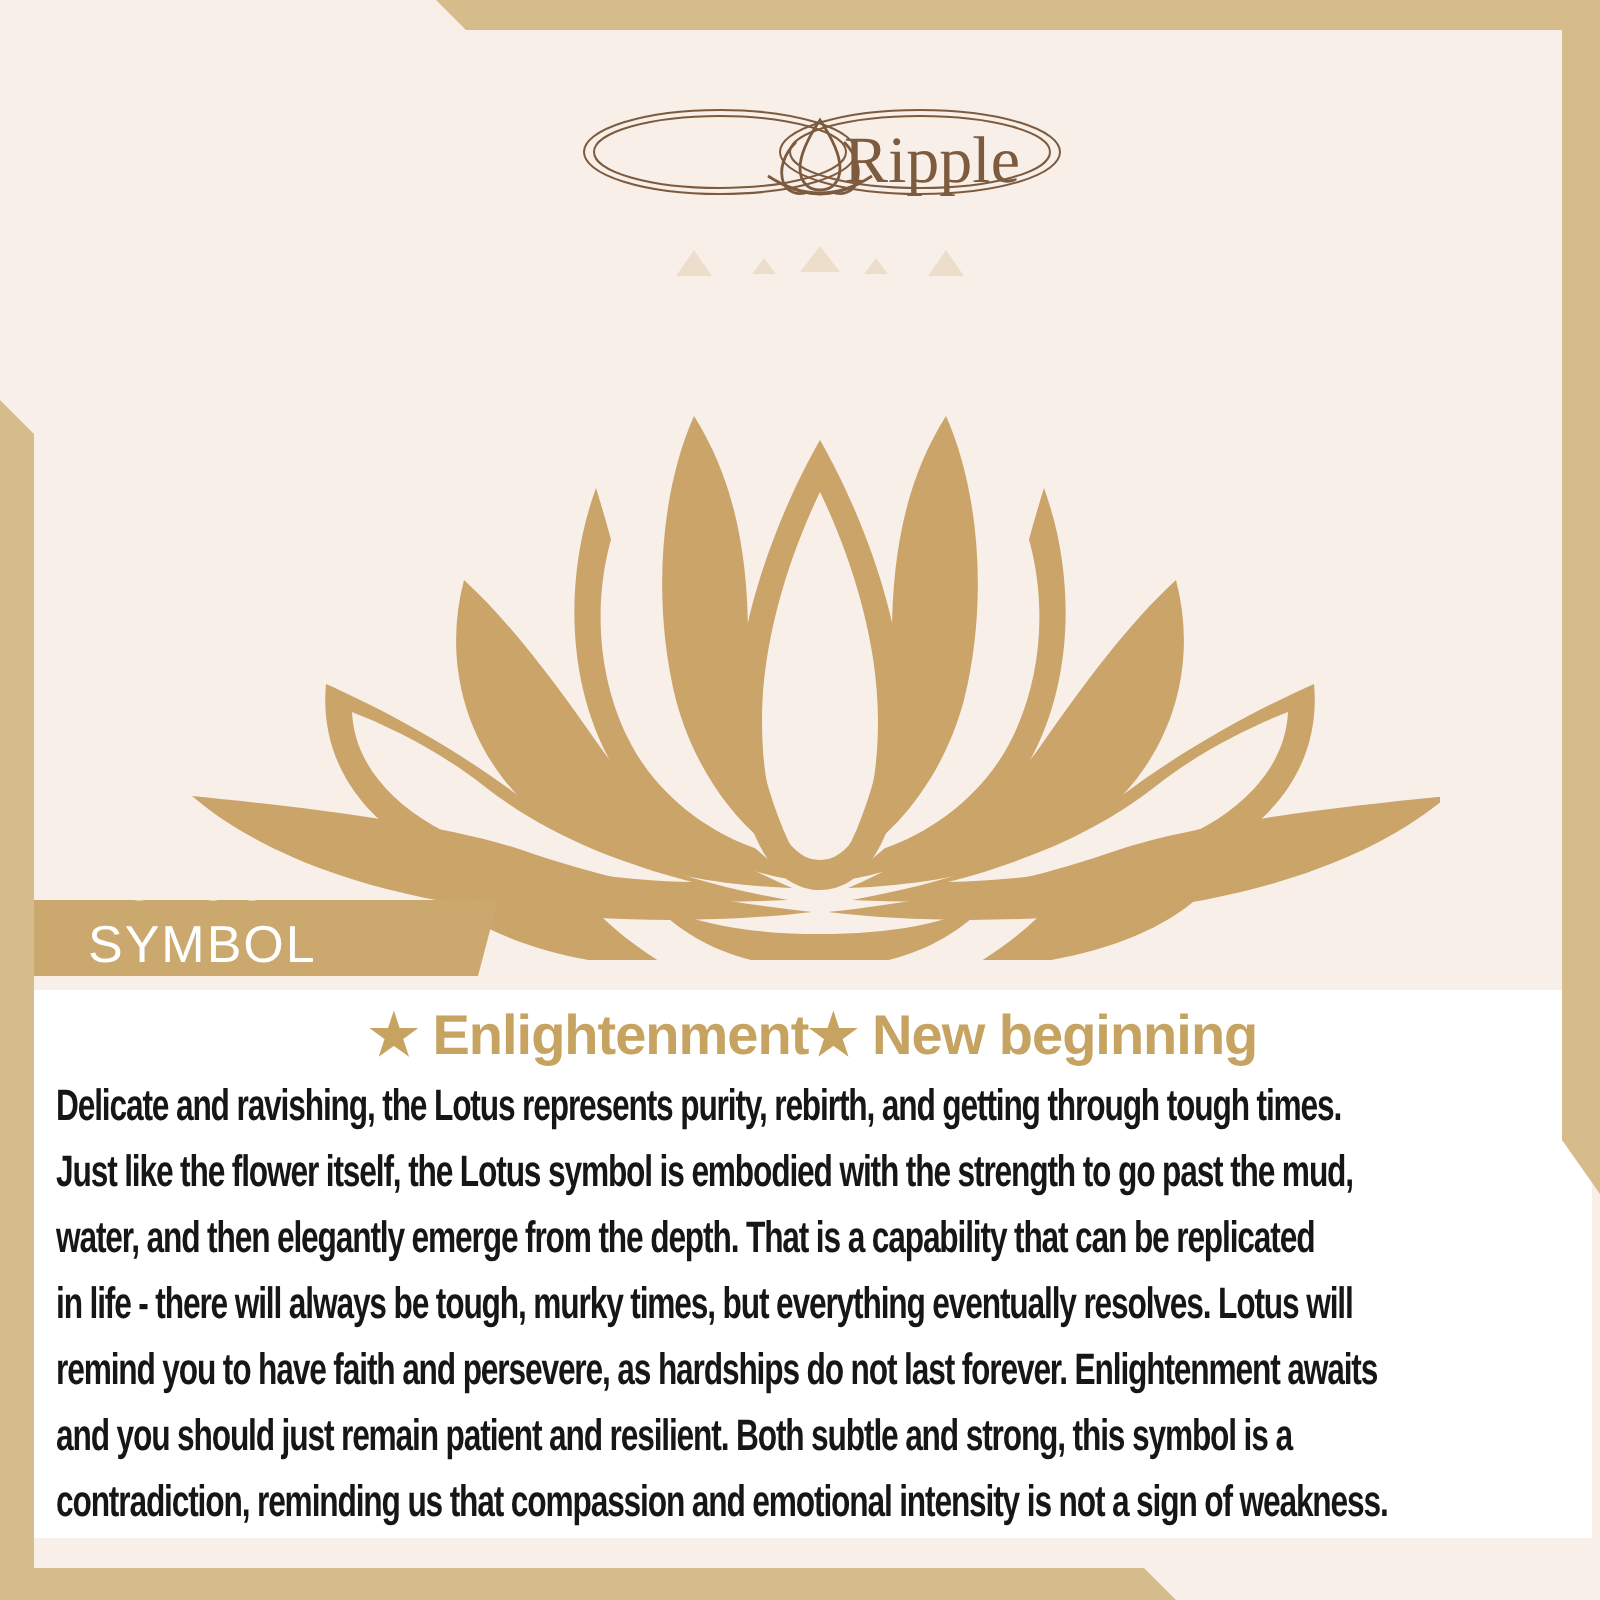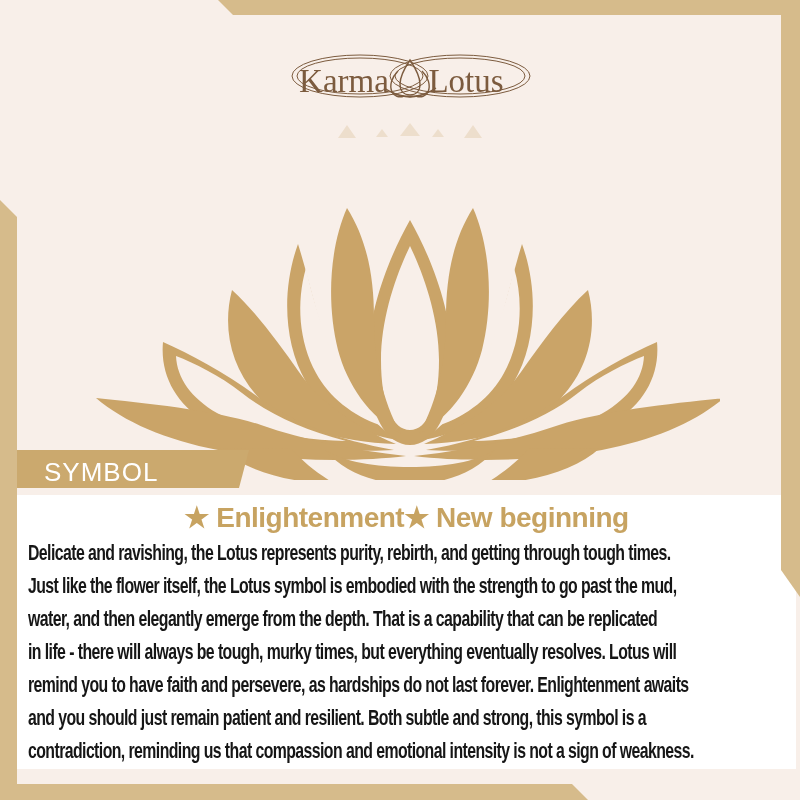--- a/index.html
+++ b/index.html
@@ -66,22 +66,21 @@
         <ellipse cx="202" cy="24" rx="65" ry="18"></ellipse>
       </g>
       <g fill="none" stroke="#7c5b3e" stroke-width="1.4">
         <path d="M152,8 C146,17 142,26 142,32 C142,39 146,43 152,43 C158,43 162,39 162,32 C162,26 158,17 152,8 Z"></path>
         <path d="M140,19 C134,25 131,33 134,40 C136,44 141,46 146,44"></path>
         <path d="M164,19 C170,25 173,33 170,40 C168,44 163,46 158,44"></path>
         <path d="M133,40 Q152,50 171,40"></path>
         <path d="M126,36 Q152,53 178,36"></path>
       </g>
     </svg>
-    <span class="logo-word karma">Karma</span>
-    <span class="logo-word ripple">Lotus</span>
+    <span class="logo-word ripple">Ripple</span>
   </div>
 
   <svg class="lotus" width="640" height="360" viewBox="0 0 640 360">
     <g fill="#caa468">
 
       <g opacity="0.22">
         <path d="M258,18 L267,5 L276,18 Z"></path>
         <path d="M320,16 L330,3 L340,16 Z"></path>
         <path d="M384,18 L393,5 L402,18 Z"></path>
         <path d="M296,17 L302,9 L308,17 Z"></path>

